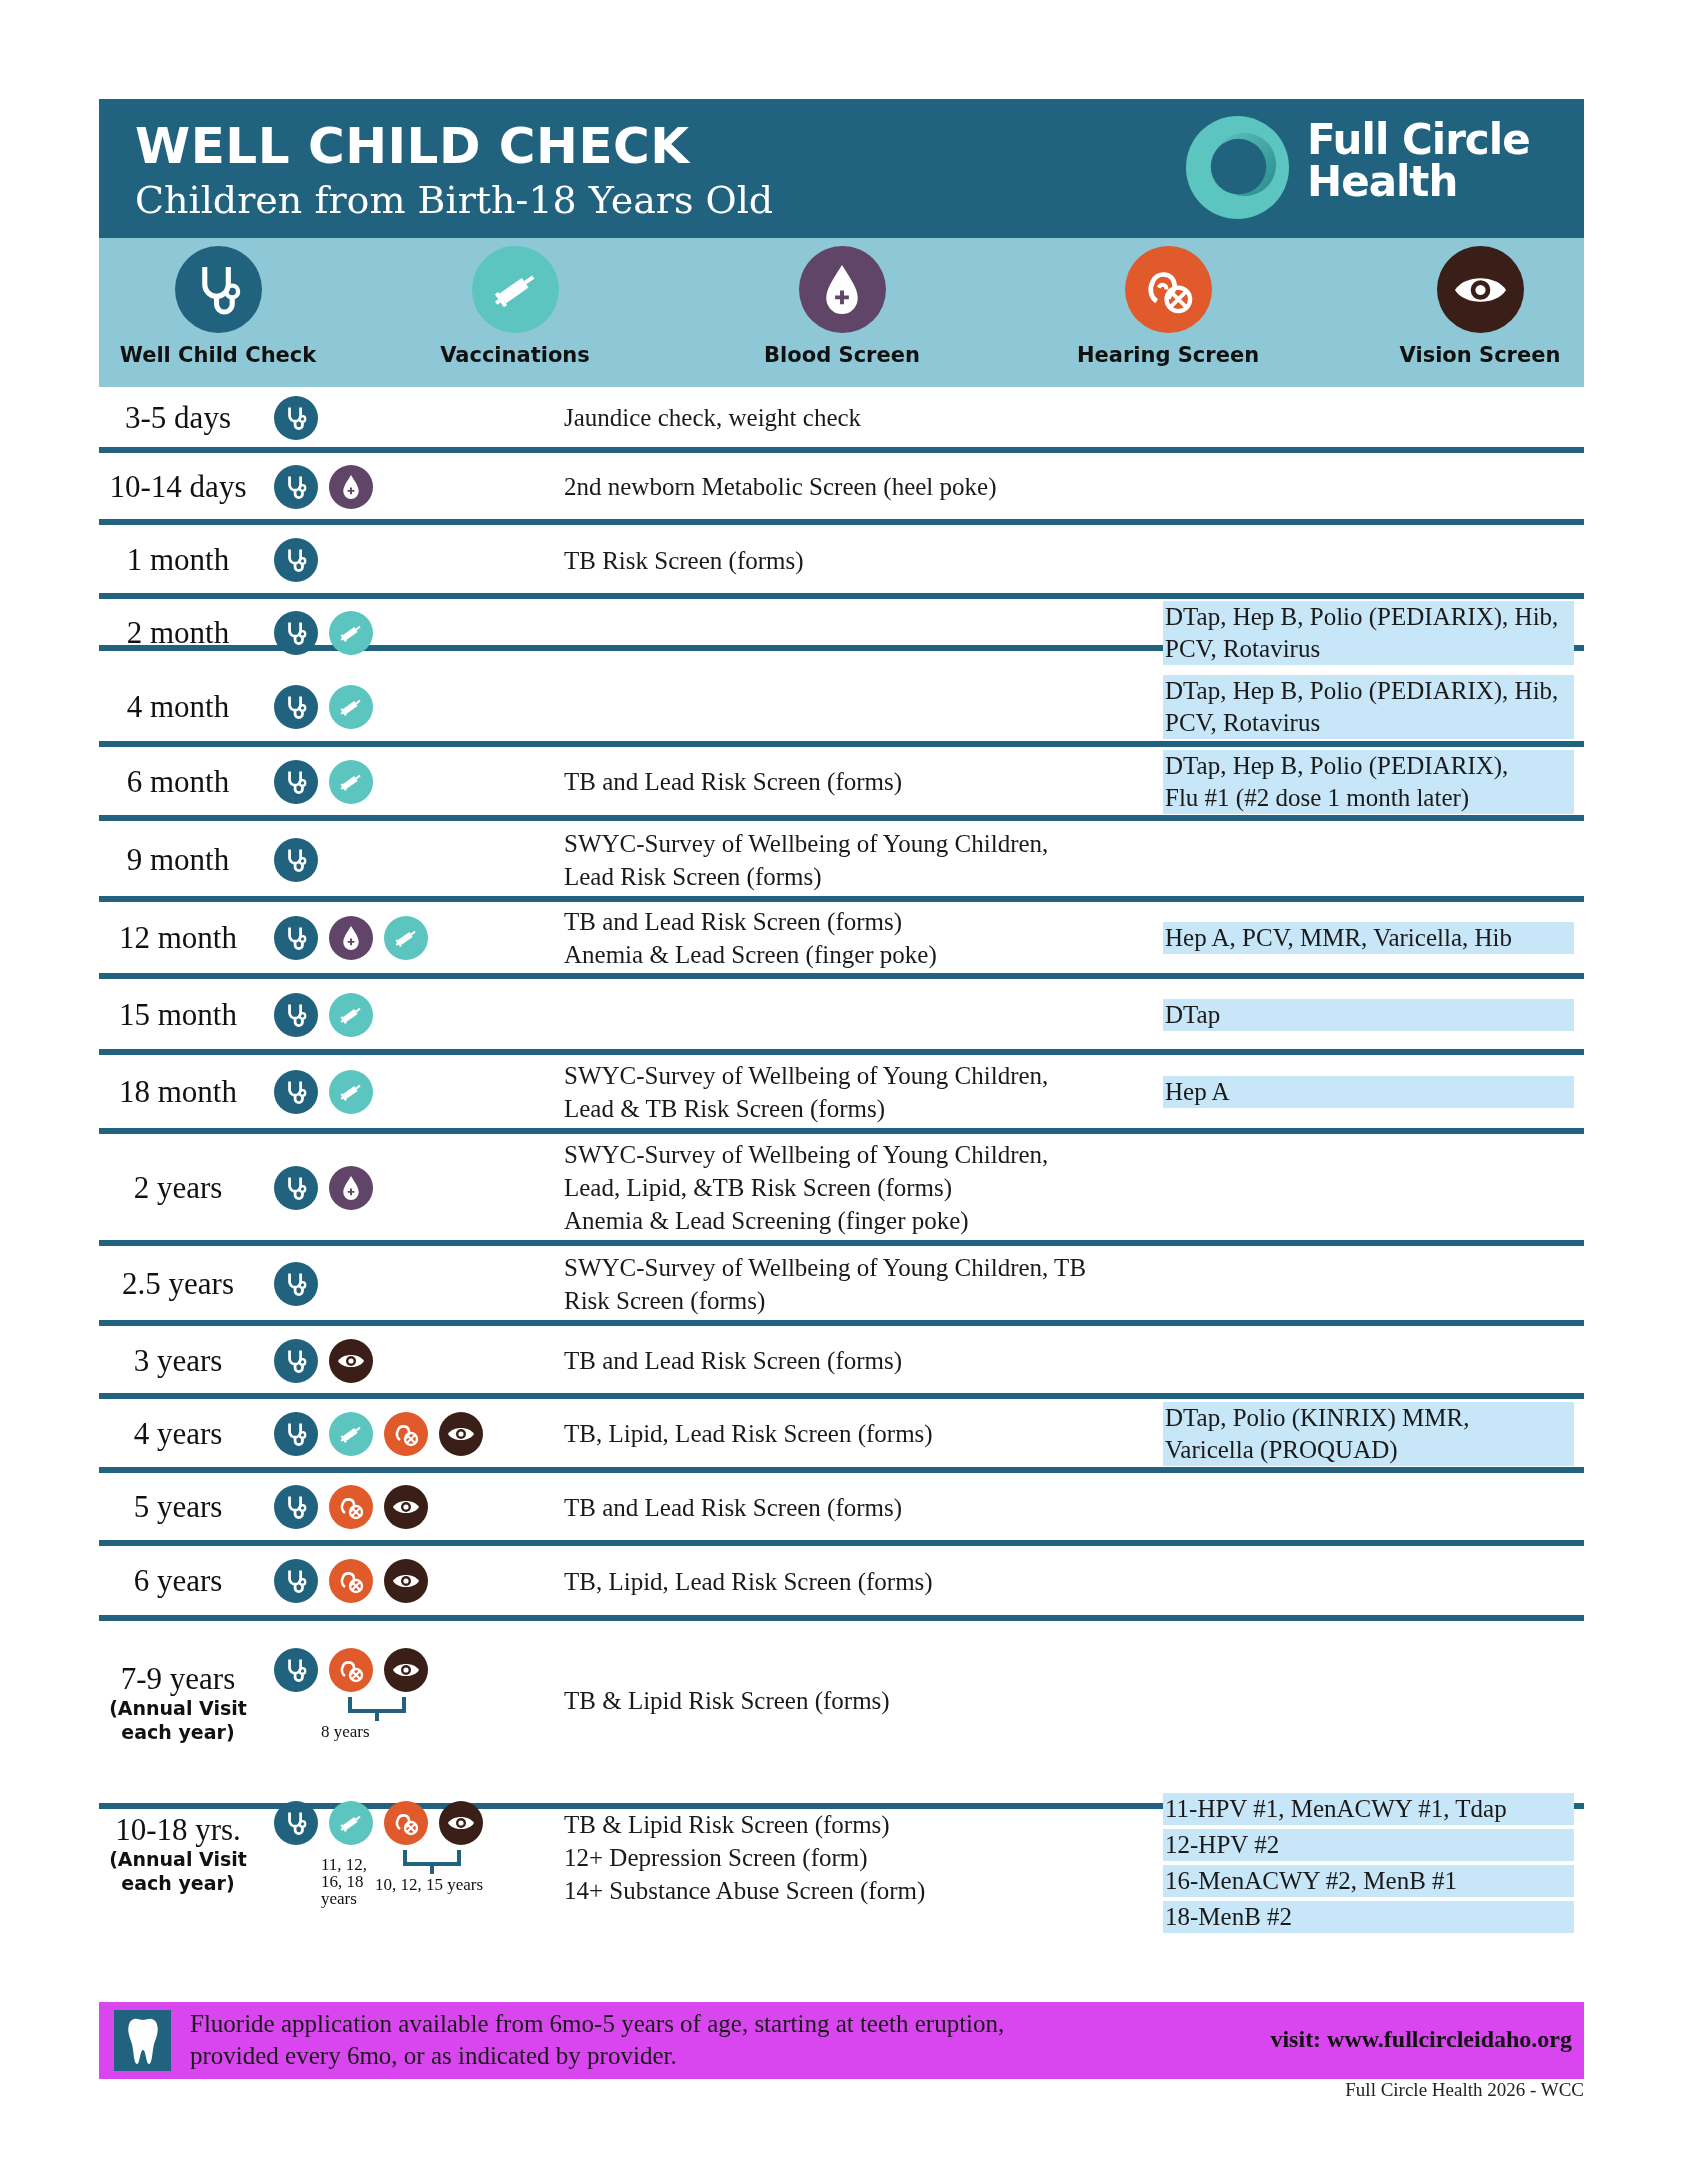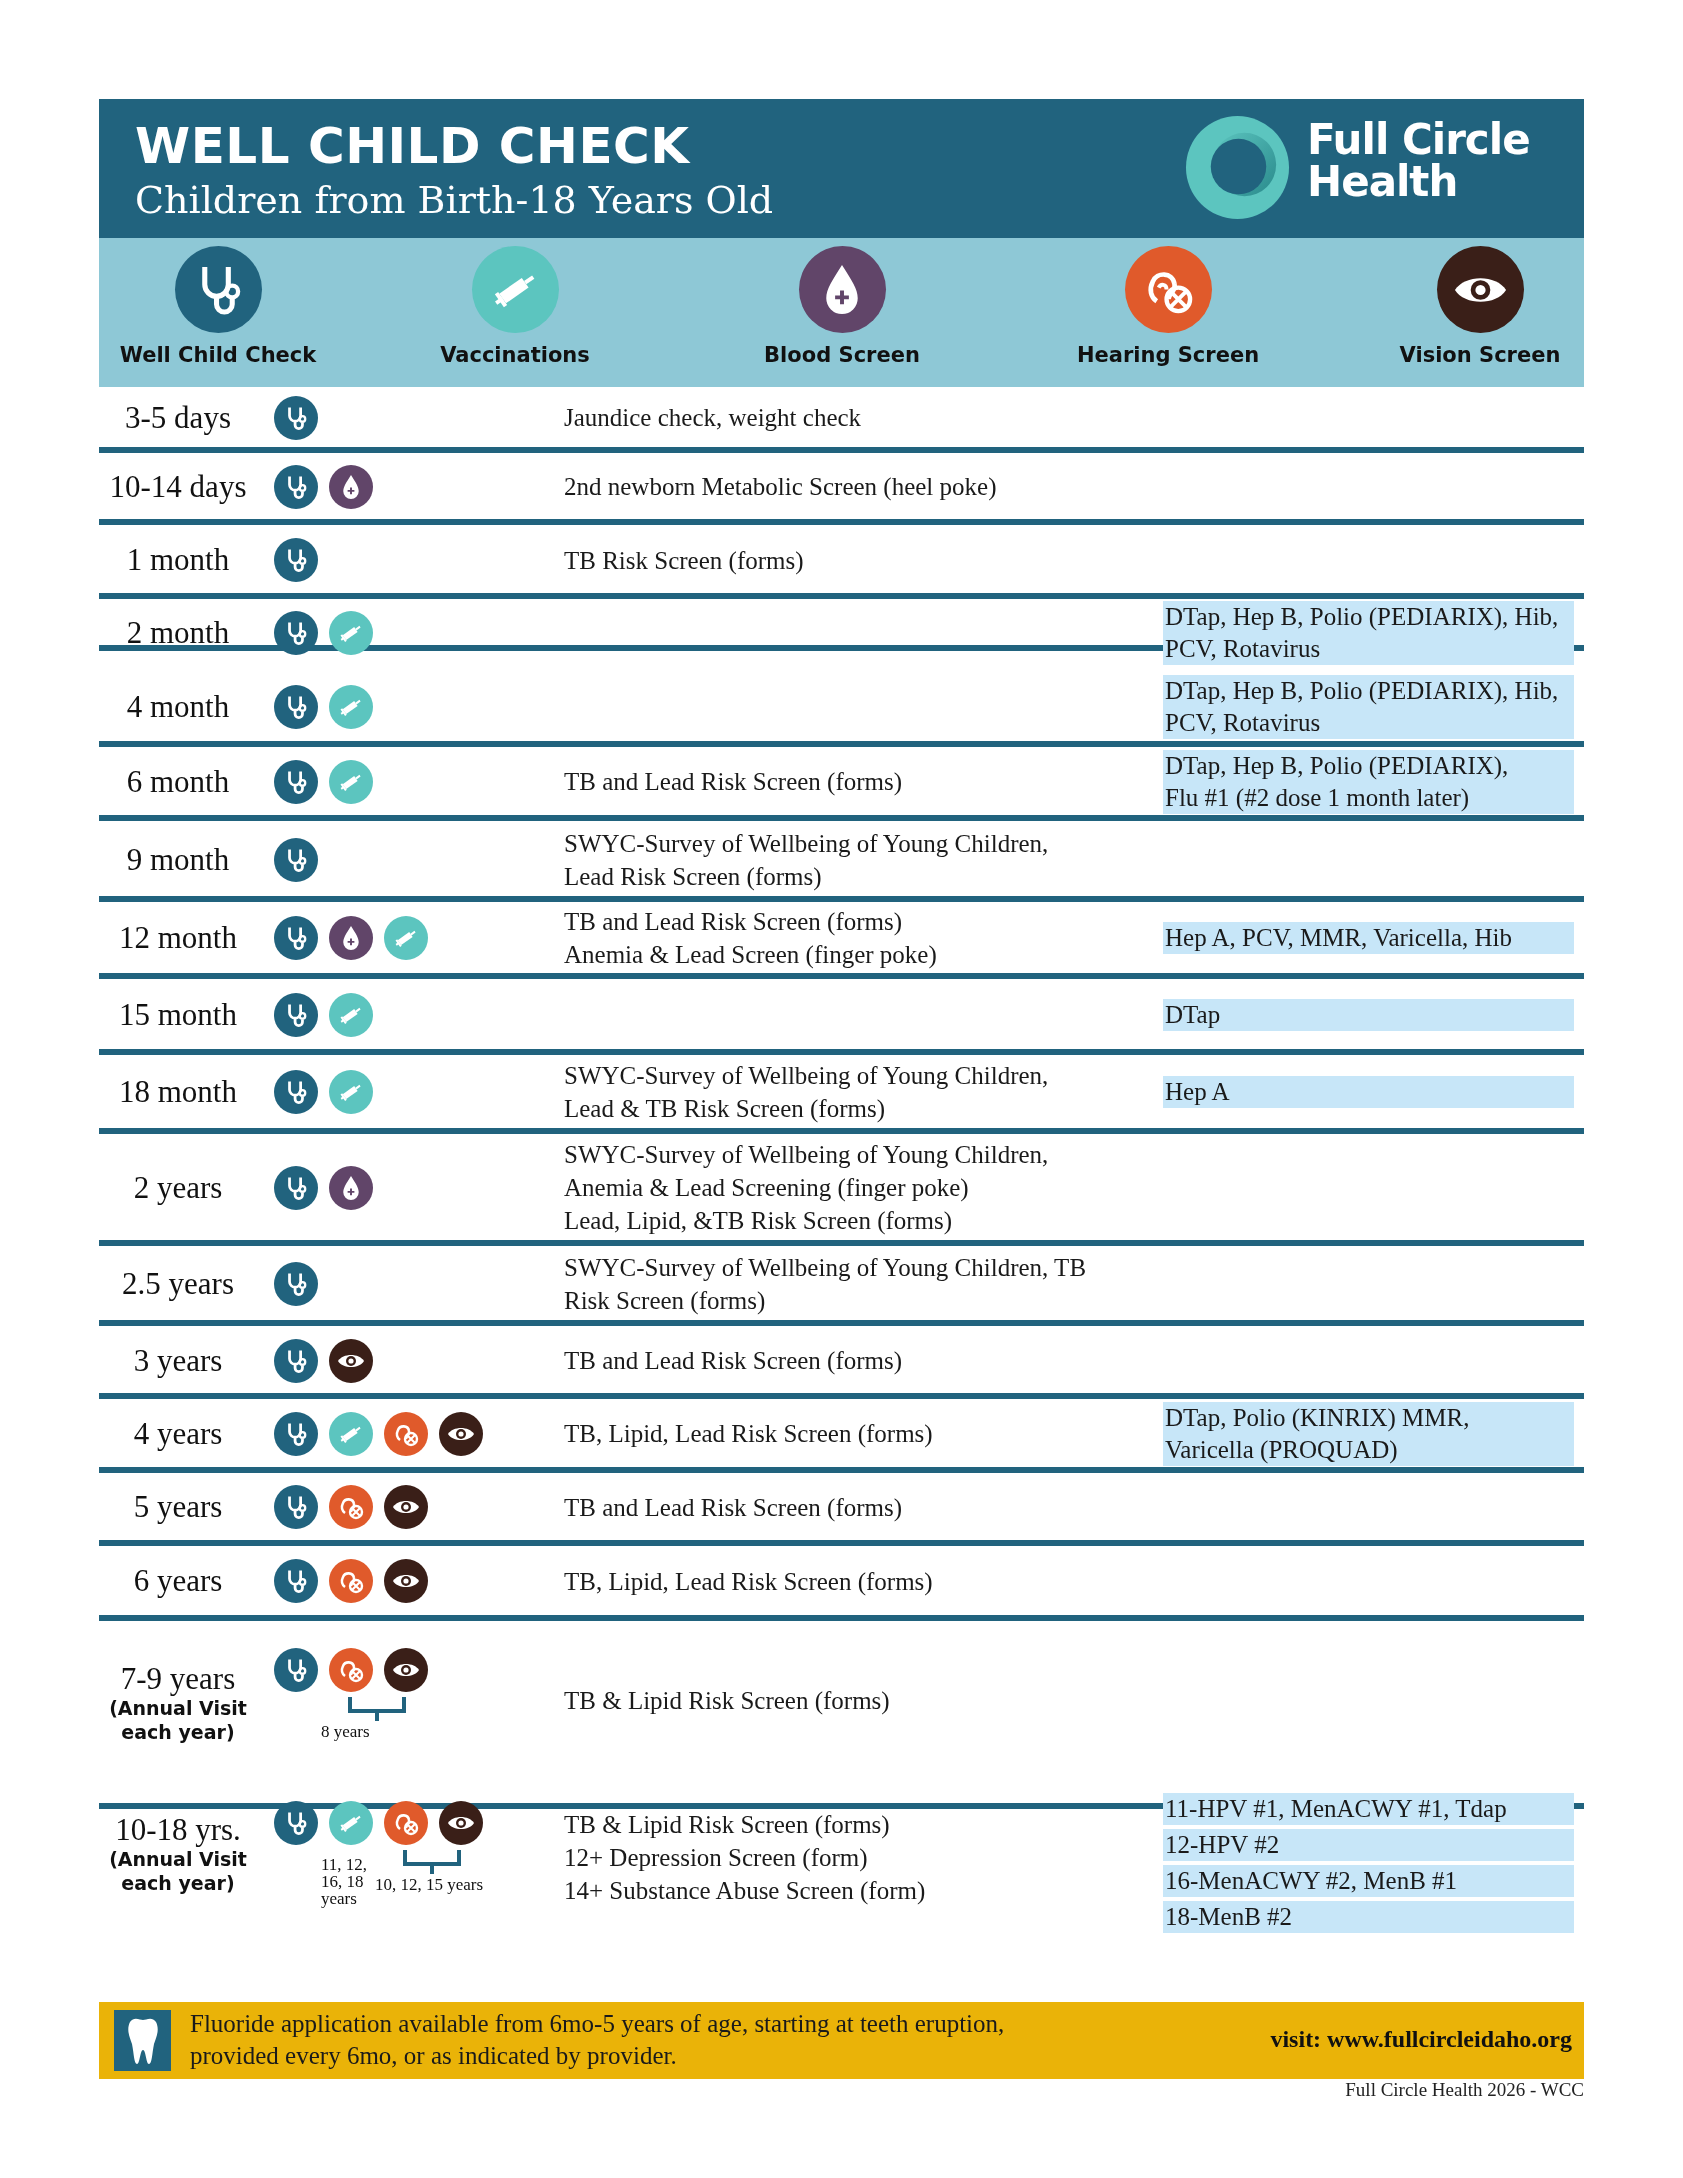--- a/index.html
+++ b/index.html
@@ -41,21 +41,21 @@
   .bracket::after { content: ""; position: absolute; left: 50%; top: 12px; width: 4px; height: 12px; margin-left: -2px; background: #21637e; }
   .bracket-label { position: absolute; font-size: 17px; line-height: 17px; text-align: left; }
 
   .c-well { background: #21637e; }
   .c-vac { background: #5cc5bf; }
   .c-blood { background: #614569; }
   .c-hear { background: #e05a2b; }
   .c-vis { background: #3a1f18; }
 
   
-  .fluor { position: absolute; left: 99px; top: 2002px; width: 1485px; height: 77px; background: #eab308; }
+  .fluor { position: absolute; left: 99px; top: 2002px; width: 1485px; height: 77px; background: #d946ef; }
   .tooth { position: absolute; left: 15px; top: 8px; width: 57px; height: 61px; background: #21637e; display: flex; align-items: center; justify-content: center; }
   .fluor-text { position: absolute; left: 91px; top: 6px; font-size: 25px; line-height: 32px; color: #1a1a1a; }
   .fluor-link { position: absolute; right: 12px; top: 24px; font-weight: bold; font-size: 24px; color: #111; }
   .credit { position: absolute; right: 99px; top: 2079px; font-size: 19px; color: #222; }
 </style>
 </head>
 <body>
 
 <div class="page">
 
@@ -420,22 +420,22 @@
           </span>
           <span class="ic c-blood">
             <svg width="22" height="28" viewBox="0 0 22 29">
               <path d="M11 2 C6 10 3 14 3 19 a8 8 0 0 0 16 0 C19 14 16 10 11 2z" fill="#fff"></path>
               <path d="M11 15 v7 M7.5 18.5 h7" stroke="#614569" stroke-width="2"></path>
             </svg>
           </span>
         </div>
         <div class="tests" style="top: 4px;">
           <div>SWYC-Survey of Wellbeing of Young Children,</div>
+          <div>Lead, Lipid, &amp;TB Risk Screen (forms)</div>
           <div>Anemia &amp; Lead Screening (finger poke)</div>
-          <div>Lead, Lipid, &amp;TB Risk Screen (forms)</div>
         </div>
       </div>
       <div class="row" style="top: 859px; height: 80px;">
         <div class="age" style="top: 21px;">
           <div>2.5 years</div>
         </div>
         <div class="icons" style="top: 16px;">
           <span class="ic c-well">
             <svg width="24" height="28" viewBox="0 0 26 29">
               <path d="M6 3 v9 a6 6 0 0 0 12 0 v-9" fill="none" stroke="#fff" stroke-width="3"></path>

